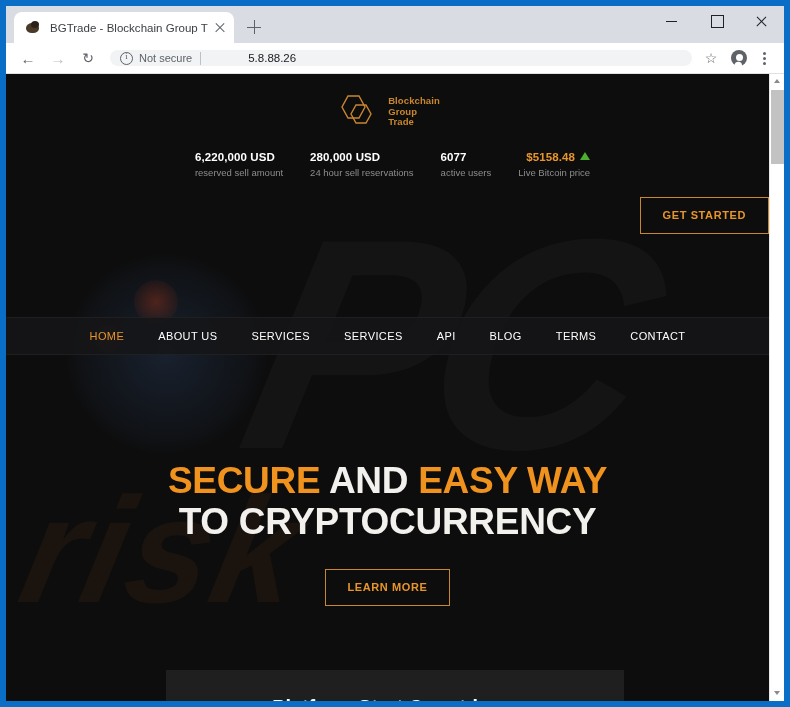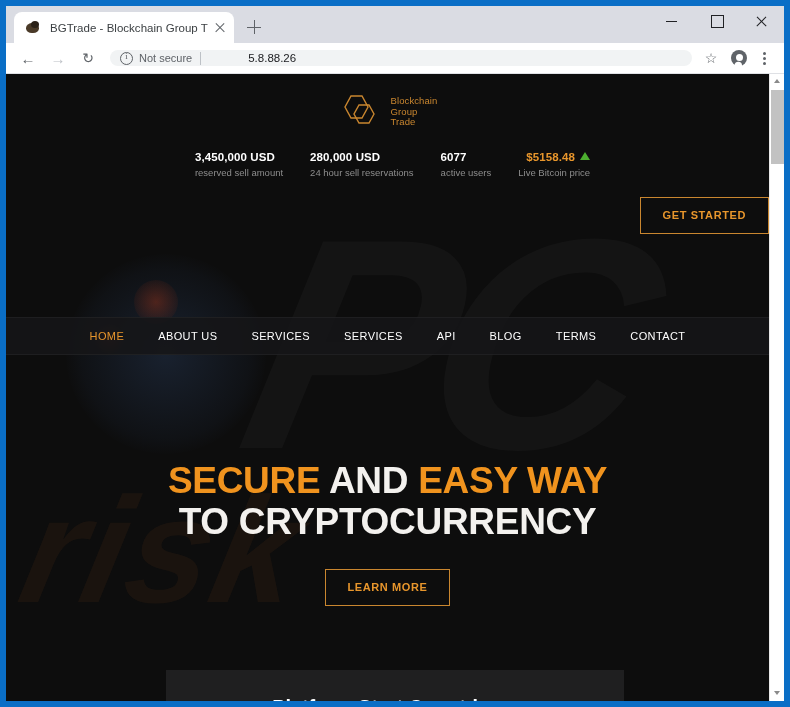--- a/index.html
+++ b/index.html
@@ -356,21 +356,21 @@
   }
   #logo-mark {
     width: 44px; height: 40px;
     position: relative;
     flex: 0 0 44px;
   }
   #logo-text {
     font-size: 9.5px;
     line-height: 10.5px;
     color: #c9862f;
-    font-weight: 400;
+    font-weight: 700;
     letter-spacing: 0.1px;
   }
 
   #stats-row {
     display: flex;
     justify-content: center;
     align-items: flex-start;
     gap: 0;
     margin-top: 19px;
     padding-left: 10px;
@@ -588,21 +588,21 @@
           </div>
           <div id="logo-text">
             <div>Blockchain</div>
             <div>Group</div>
             <div>Trade</div>
           </div>
         </div>
 
         <div id="stats-row">
           <div class="stat">
-            <div class="stat-val">3,450,000 USD</div>
+            <div class="stat-val">6,220,000 USD</div>
             <div class="stat-lab">reserved sell amount</div>
           </div>
           <div class="stat">
             <div class="stat-val">280,000 USD</div>
             <div class="stat-lab">24 hour sell reservations</div>
           </div>
           <div class="stat">
             <div class="stat-val">6077</div>
             <div class="stat-lab">active users</div>
           </div>

